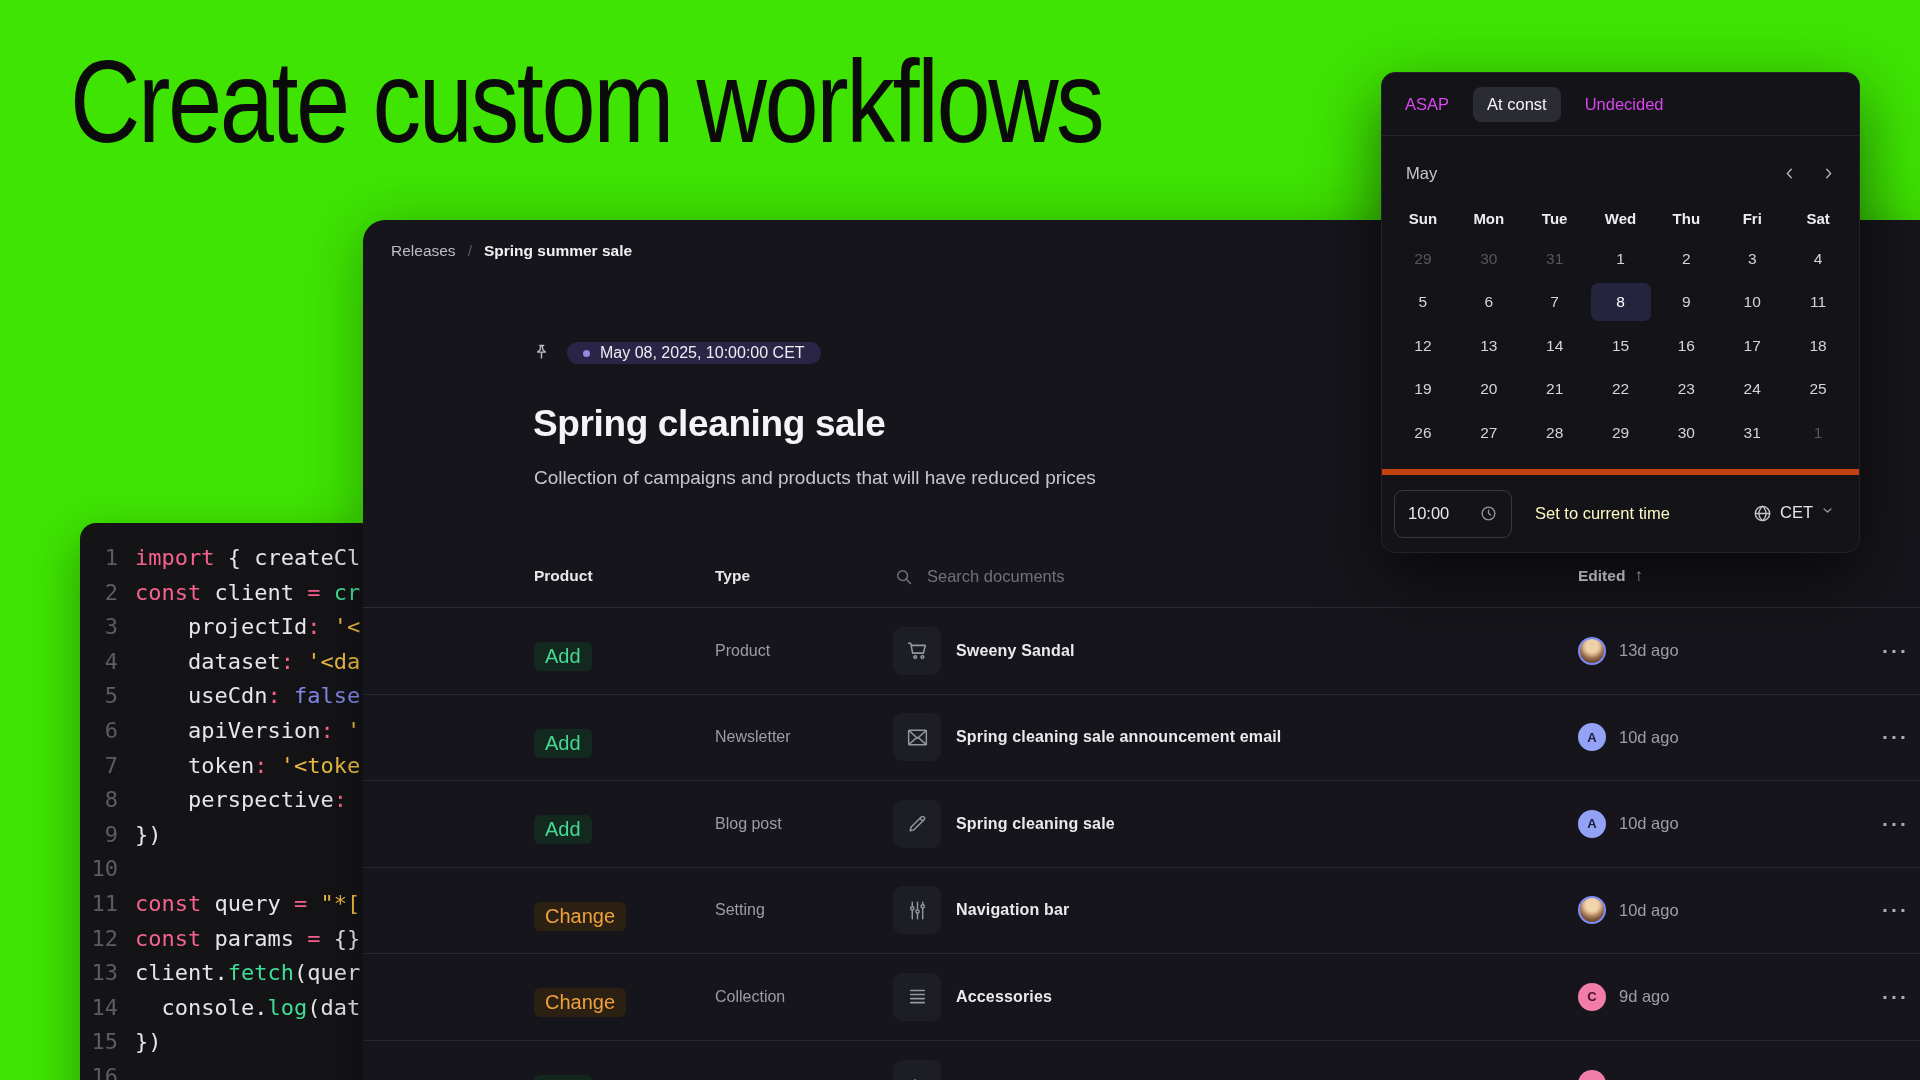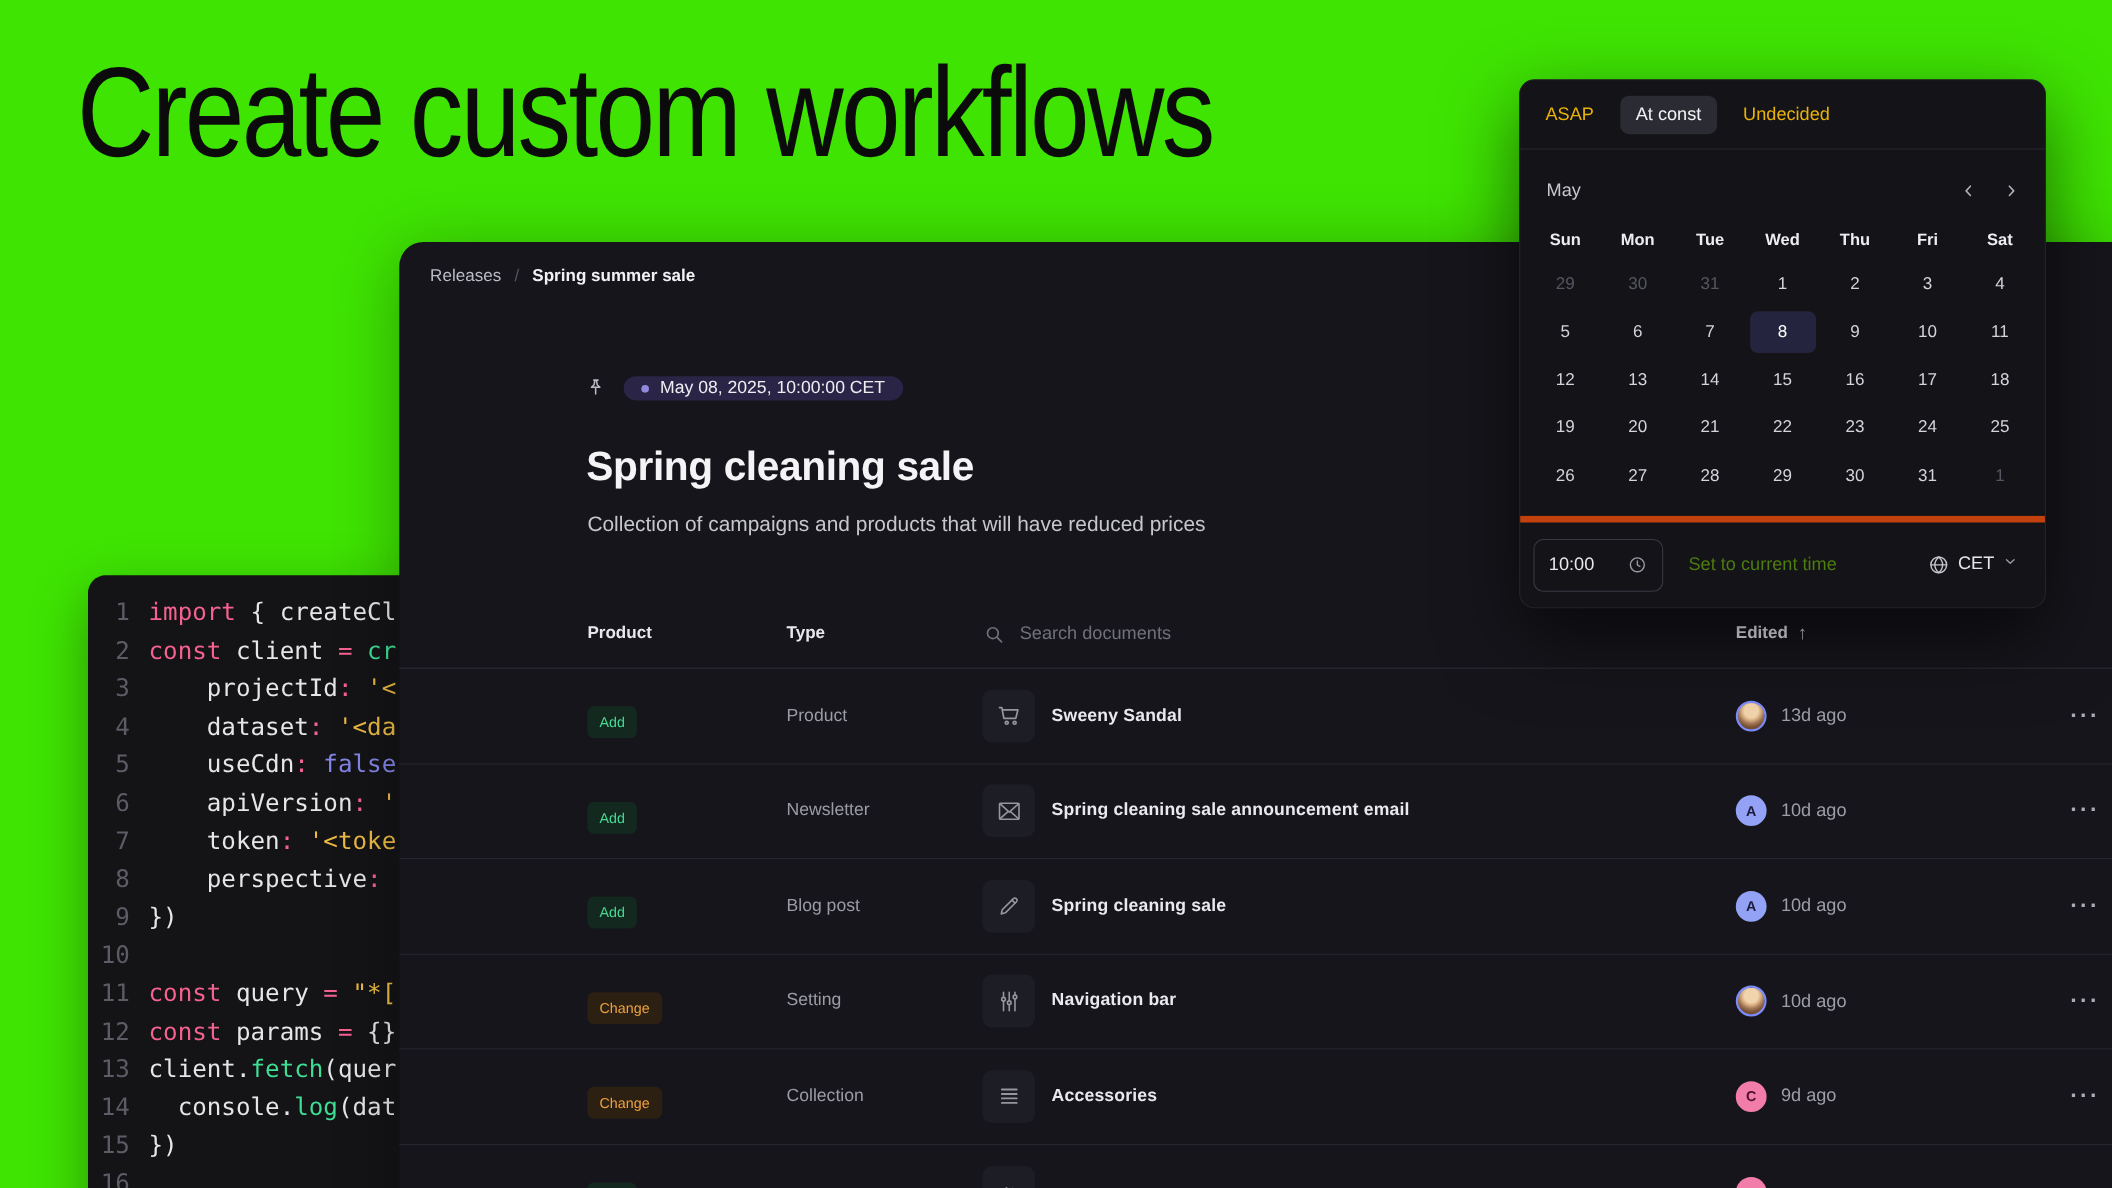--- a/index.html
+++ b/index.html
@@ -77,21 +77,21 @@
   .h-search input {
     background:transparent; border:none; outline:none; flex:1;
     font-family:"Liberation Sans", sans-serif; font-size:16.5px; color:#D5D5DA;
   }
   .h-search input::placeholder { color:#71717C; }
   .h-edited { width:250px; display:flex; align-items:center; gap:9px; }
   .sort-arrow { font-size:17px; color:#C9C9D0; font-weight:400; }
 
   .badge {
     display:inline-flex; align-items:center; height:29px; padding:0 11px;
-    border-radius:6px; font-size:13px; font-weight:500;margin-top:12px;
+    border-radius:6px; font-size:20px; font-weight:500;margin-top:12px;
   }
   .badge.add { background:#13291F; color:#45D993; }
   .badge.change { background:#2B2012; color:#EFA13E; }
 
   .icon-box {
     width:48px; height:48px; border-radius:9px; background:#1D1D25;
     display:flex; align-items:center; justify-content:center; color:#96969F;
   }
 
   .avatar { width:28px; height:28px; min-width:28px; border-radius:50%; display:flex; align-items:center; justify-content:center; font-size:13px; font-weight:700; }
@@ -108,21 +108,21 @@
   
   .date-picker {
     position:absolute; left:1381px; top:72px; width:479px; height:481px;
     background:#131318; border-radius:14px; z-index:30;
     box-shadow:0 26px 70px rgba(0,0,0,.55);
     border:1px solid #232329;
   }
   .dp-tabs { height:63px; display:flex; align-items:center; padding:0 23px; gap:24px; border-bottom:1px solid #26262C; }
   .dp-tab {
     background:transparent; border:none; cursor:pointer;
-    font-family:"Liberation Sans", sans-serif; font-size:16.5px; color:#eab308;
+    font-family:"Liberation Sans", sans-serif; font-size:16.5px; color:#d946ef;
     padding:8px 0; border-radius:8px;
   }
   .dp-tab.active { background:#2B2B33; color:#F5F5F7; padding:8px 14px; }
   .dp-month-row { height:74px; display:flex; align-items:center; padding:0 18px 0 24px; }
   .dp-month { font-size:16.5px; color:#C7C7CE; }
   .dp-nav { margin-left:auto; display:flex; gap:14px; }
   .dp-nav button { background:transparent; border:none; color:#B0B0B8; cursor:pointer; display:flex; align-items:center; padding:4px; }
   .dp-weekdays, .dp-week { display:flex; padding:0 8px; }
   .dp-weekdays span {
     width:66px; text-align:center; font-size:15px; font-weight:700; color:#EDEDF1;
@@ -138,21 +138,21 @@
   .dp-day.selected span { background:#24243E; color:#FFFFFF; }
   .dp-time { position:absolute; left:0; right:0; bottom:0; height:83px; border-top:6px solid #c2410c; display:flex; align-items:center; padding:0 24px 0 12px;gap:12px; }
   .time-input {
     width:118px; height:48px; border:1px solid #383841; border-radius:9px;
     display:flex; align-items:center; justify-content:space-between; padding:0 13px;
     color:#E8E8EC; font-size:16.5px;
   }
   .time-input .clock { color:#9A9AA3; display:flex; }
   .set-now {
     margin-left:11px; background:transparent; border:none; cursor:pointer;
-    font-family:"Liberation Sans", sans-serif; font-size:16.5px; color:#4d7c0f;
+    font-family:"Liberation Sans", sans-serif; font-size:16.5px; color:#fef9c3;
   }
   .tz { margin-left:auto; display:flex; align-items:flex-start; gap:7px; color:#E5E5EA; font-size:16.5px; cursor:pointer; }
   .tz .globe { color:#C5C5CC; display:flex; }
   .tz .chev { color:#9A9AA3; display:flex; }
 </style>
 </head>
 <body>
 
 <h1 class="hero-heading">Create custom workflows</h1>
 

